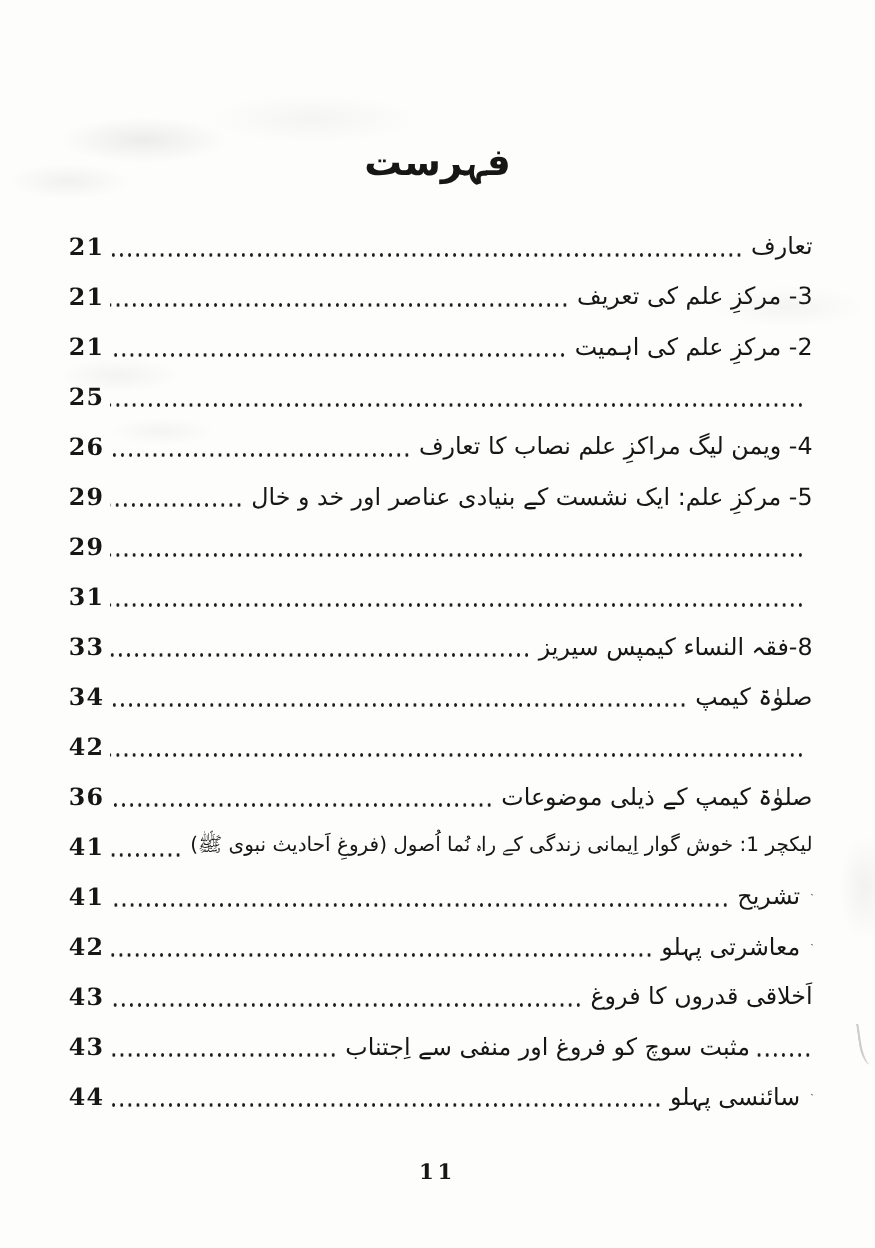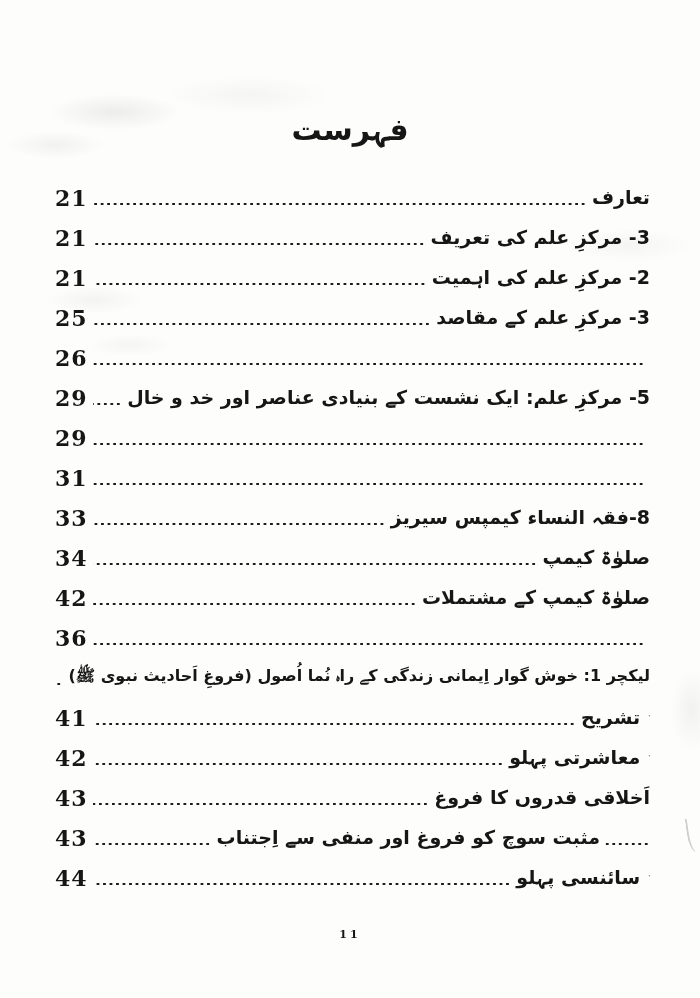--- a/index.html
+++ b/index.html
@@ -35,21 +35,21 @@
   }
   .toc{
     position:absolute;top:177px;left:55px;right:50px;
     direction:rtl;
   }
   .row{
     display:flex;align-items:center;height:40px;overflow:hidden;
   }
   .label{
     white-space:nowrap;
-    font-size:19px;font-weight:bold;
+    font-size:19px;font-weight:normal;
     flex:0 1 auto;
   }
   .leader{
     flex:1 1 0;min-width:10px;height:6px;
     margin:0 6px 0 5px;
     transform:translateY(7px);
     background-image:radial-gradient(circle, #1c1c1c 1.15px, transparent 1.5px);
     background-size:6.5px 6px;
     background-repeat:repeat-x;
     background-position:right center;
@@ -59,39 +59,39 @@
     margin-right:-6px;margin-left:4px;
     transform:translateY(7px);
     background-image:radial-gradient(circle, #1c1c1c 1.15px, transparent 1.5px);
     background-size:6.5px 6px;
     background-repeat:repeat-x;
     background-position:right center;
   }
   .num{
     flex:0 0 auto;
     font-family:"DejaVu Serif","Liberation Serif",serif;
-    font-size:22px;font-weight:bold;
+    font-size:19px;font-weight:bold;
     letter-spacing:1px;
     direction:ltr;text-align:left;
     transform:translateY(1px);
   }
   .bullet{
     flex:0 0 auto;
     font-size:21px;font-weight:normal;
     margin-left:7px;margin-right:-16px;
     transform:translateY(1px);
   }
   .row.lecture .label{font-size:16px;}
   .row.indent .label{}
   .row.indent2 .label{flex:0 0 auto;}
   .footer-num{
     position:absolute;top:928px;left:0;width:100%;
     text-align:center;
     font-family:"DejaVu Serif","Liberation Serif",serif;
-    font-size:11px;font-weight:bold;letter-spacing:3px;
+    font-size:17px;font-weight:bold;letter-spacing:3px;
   }
 </style>
 </head>
 <body>
 
 <div class="scan-layer"></div>
 <div class="scan-mark"></div>
 
 <div class="title">فہرست</div>
 
@@ -109,26 +109,26 @@
     <span class="num">21</span>
   </div>
 
   <div class="row">
     <span class="label">2- مرکزِ علم کی اہمیت</span>
     <span class="leader"></span>
     <span class="num">21</span>
   </div>
 
   <div class="row">
-    <span class="label">3- مرکزِ علم کے مقاصد</span>
     <span class="leader"></span>
     <span class="num">25</span>
   </div>
 
   <div class="row">
+    <span class="label">4- ویمن لیگ مراکزِ علم نصاب کا تعارف</span>
     <span class="leader"></span>
     <span class="num">26</span>
   </div>
 
   <div class="row">
     <span class="label">5- مرکزِ علم: ایک نشست کے بنیادی عناصر اور خد و خال</span>
     <span class="leader"></span>
     <span class="num">29</span>
   </div>
 
@@ -148,26 +148,26 @@
     <span class="num">33</span>
   </div>
 
   <div class="row">
     <span class="label">صلوٰۃ کیمپ</span>
     <span class="leader"></span>
     <span class="num">34</span>
   </div>
 
   <div class="row">
-    <span class="label">صلوٰۃ کیمپ کے مشتملات</span>
     <span class="leader"></span>
     <span class="num">42</span>
   </div>
 
   <div class="row">
+    <span class="label">صلوٰۃ کیمپ کے ذیلی موضوعات</span>
     <span class="leader"></span>
     <span class="num">36</span>
   </div>
 
   <div class="row lecture">
     <span class="label">لیکچر 1: خوش گوار اِیمانی زندگی کے راہ نُما اُصول (فروغِ اَحادیث نبوی ﷺ)</span>
     <span class="leader"></span>
     <span class="num">41</span>
   </div>
 

